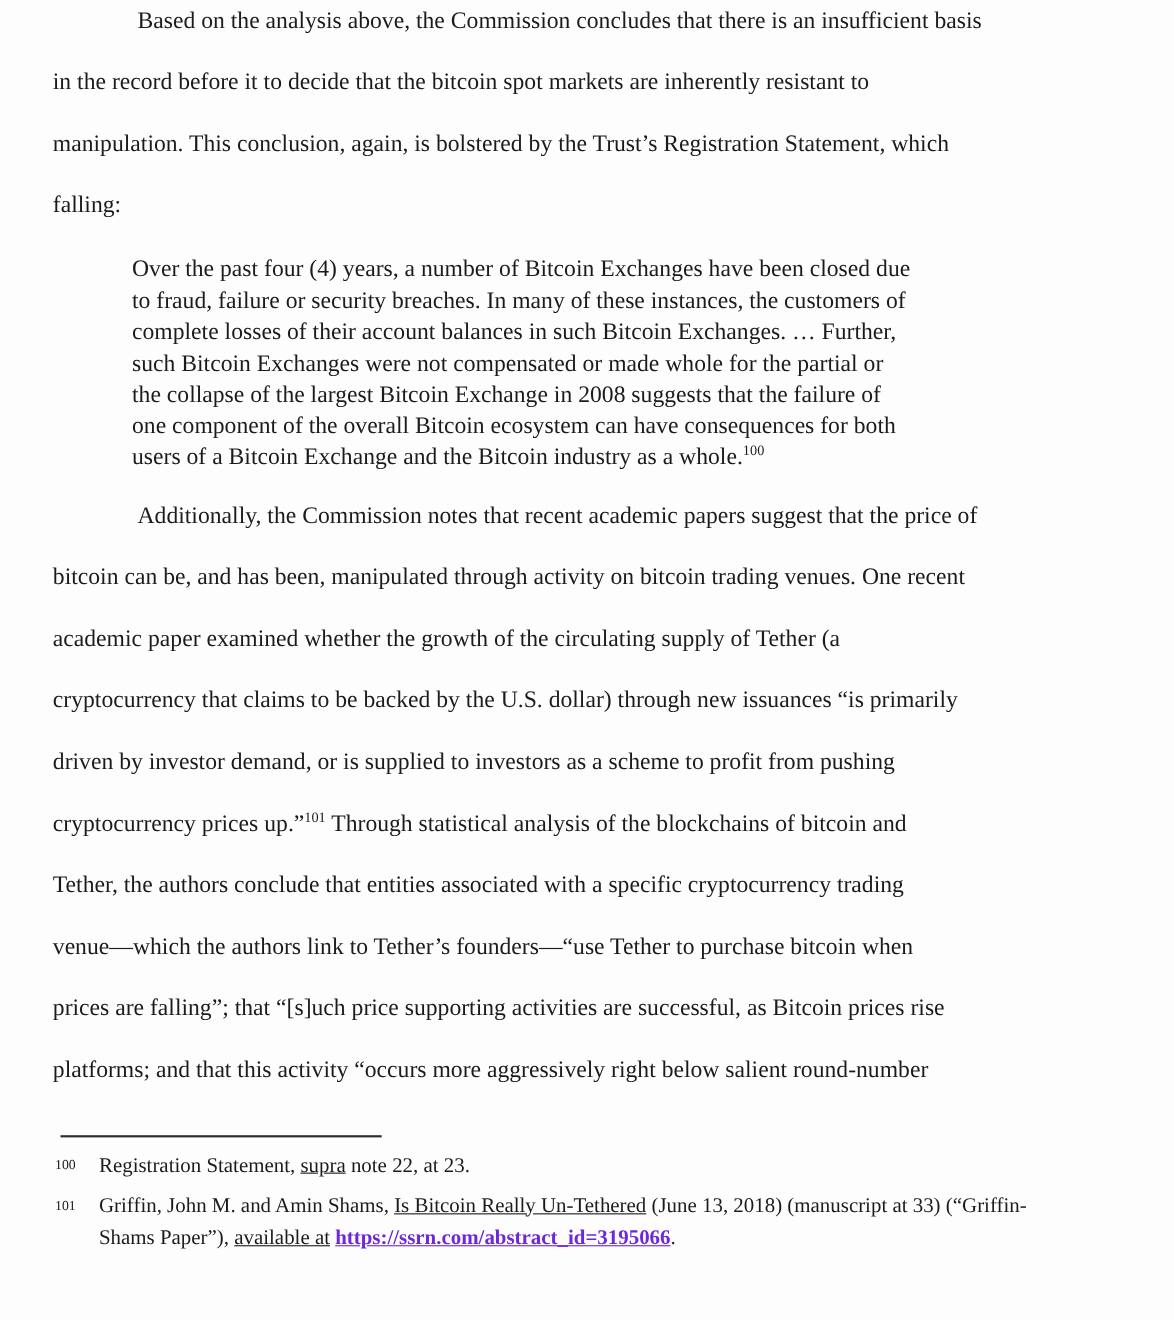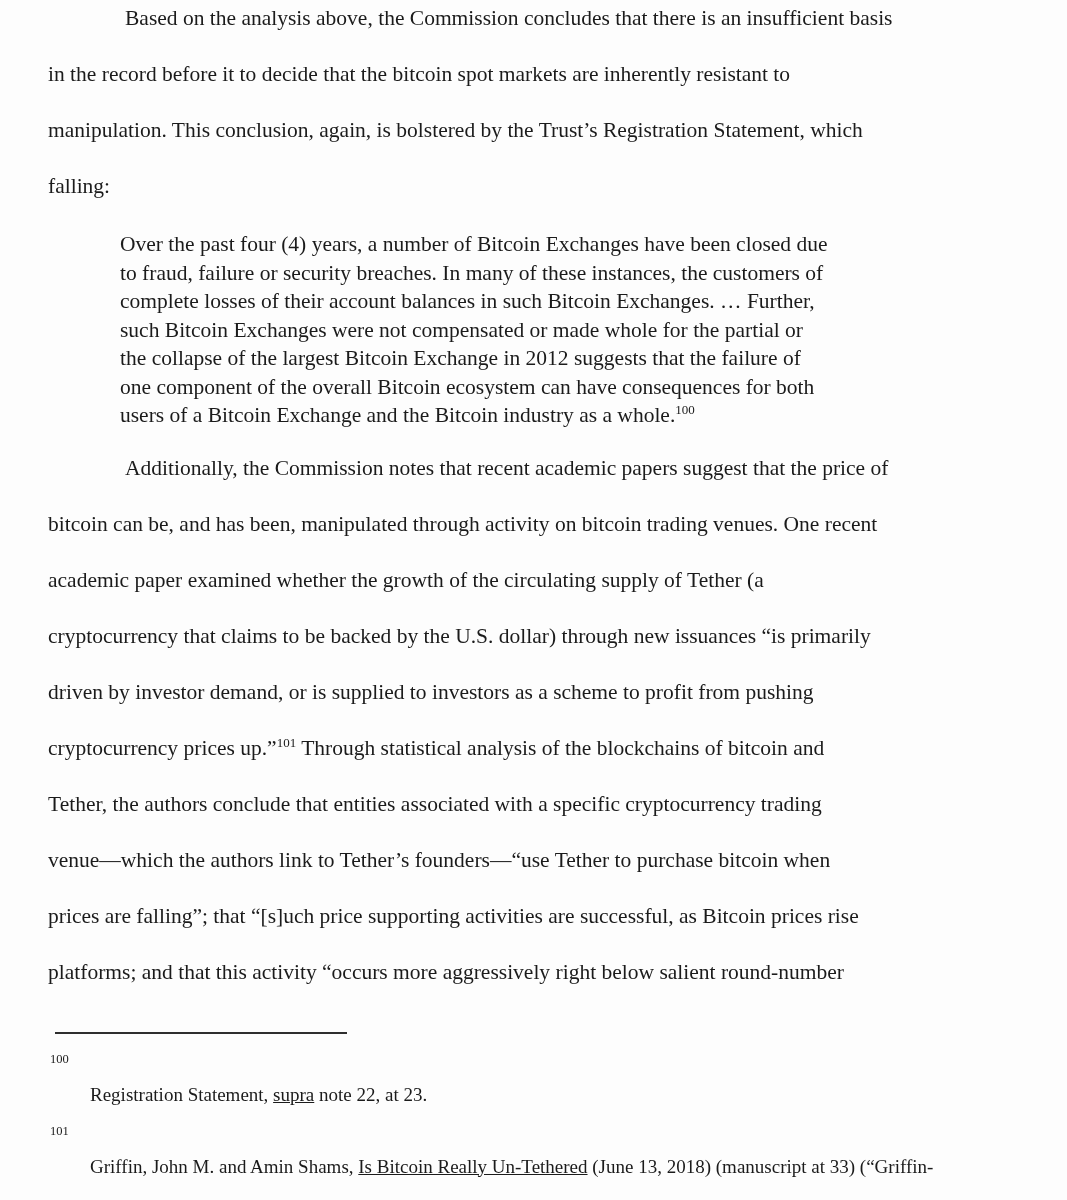--- a/index.html
+++ b/index.html
@@ -64,21 +64,21 @@
   }
   .footnote + .footnote { margin-top: 8px; }
   .fn-marker {
     flex: 0 0 40px;
     margin-left: 2px;
     font-size: 12.5px;
     line-height: 29px;
     padding-top: 0;
   }
   .fn-text { flex: 1; }
-  .fn-text .line { white-space: nowrap; margin-top: 35px; }
+  .fn-text .line { white-space: nowrap; }
   .u { text-decoration: underline; }
   a.link, .link {
     color: #6d28d9;
     text-decoration: underline;
     font-weight: bold;
   }
 </style>
 </head>
 <body>
 
@@ -89,21 +89,21 @@
     <div class="line">in the record before it to decide that the bitcoin spot markets are inherently resistant to</div>
     <div class="line">manipulation. This conclusion, again, is bolstered by the Trust’s Registration Statement, which</div>
     <div class="line">falling:</div>
   </div>
 
   <div class="quote">
     <div class="line">Over the past four (4) years, a number of Bitcoin Exchanges have been closed due</div>
     <div class="line">to fraud, failure or security breaches. In many of these instances, the customers of</div>
     <div class="line">complete losses of their account balances in such Bitcoin Exchanges. … Further,</div>
     <div class="line">such Bitcoin Exchanges were not compensated or made whole for the partial or</div>
-    <div class="line">the collapse of the largest Bitcoin Exchange in 2012 suggests that the failure of</div>
+    <div class="line">the collapse of the largest Bitcoin Exchange in 2008 suggests that the failure of</div>
     <div class="line">one component of the overall Bitcoin ecosystem can have consequences for both</div>
     <div class="line">
       <span>users of a Bitcoin Exchange and the Bitcoin industry as a whole.</span><sup class="ref">100</sup>
     </div>
   </div>
 
   <div class="para" id="para2">
     <div class="line indent">Additionally, the Commission notes that recent academic papers suggest that the price of</div>
     <div class="line">bitcoin can be, and has been, manipulated through activity on bitcoin trading venues. One recent</div>
     <div class="line">academic paper examined whether the growth of the circulating supply of Tether (a</div>

